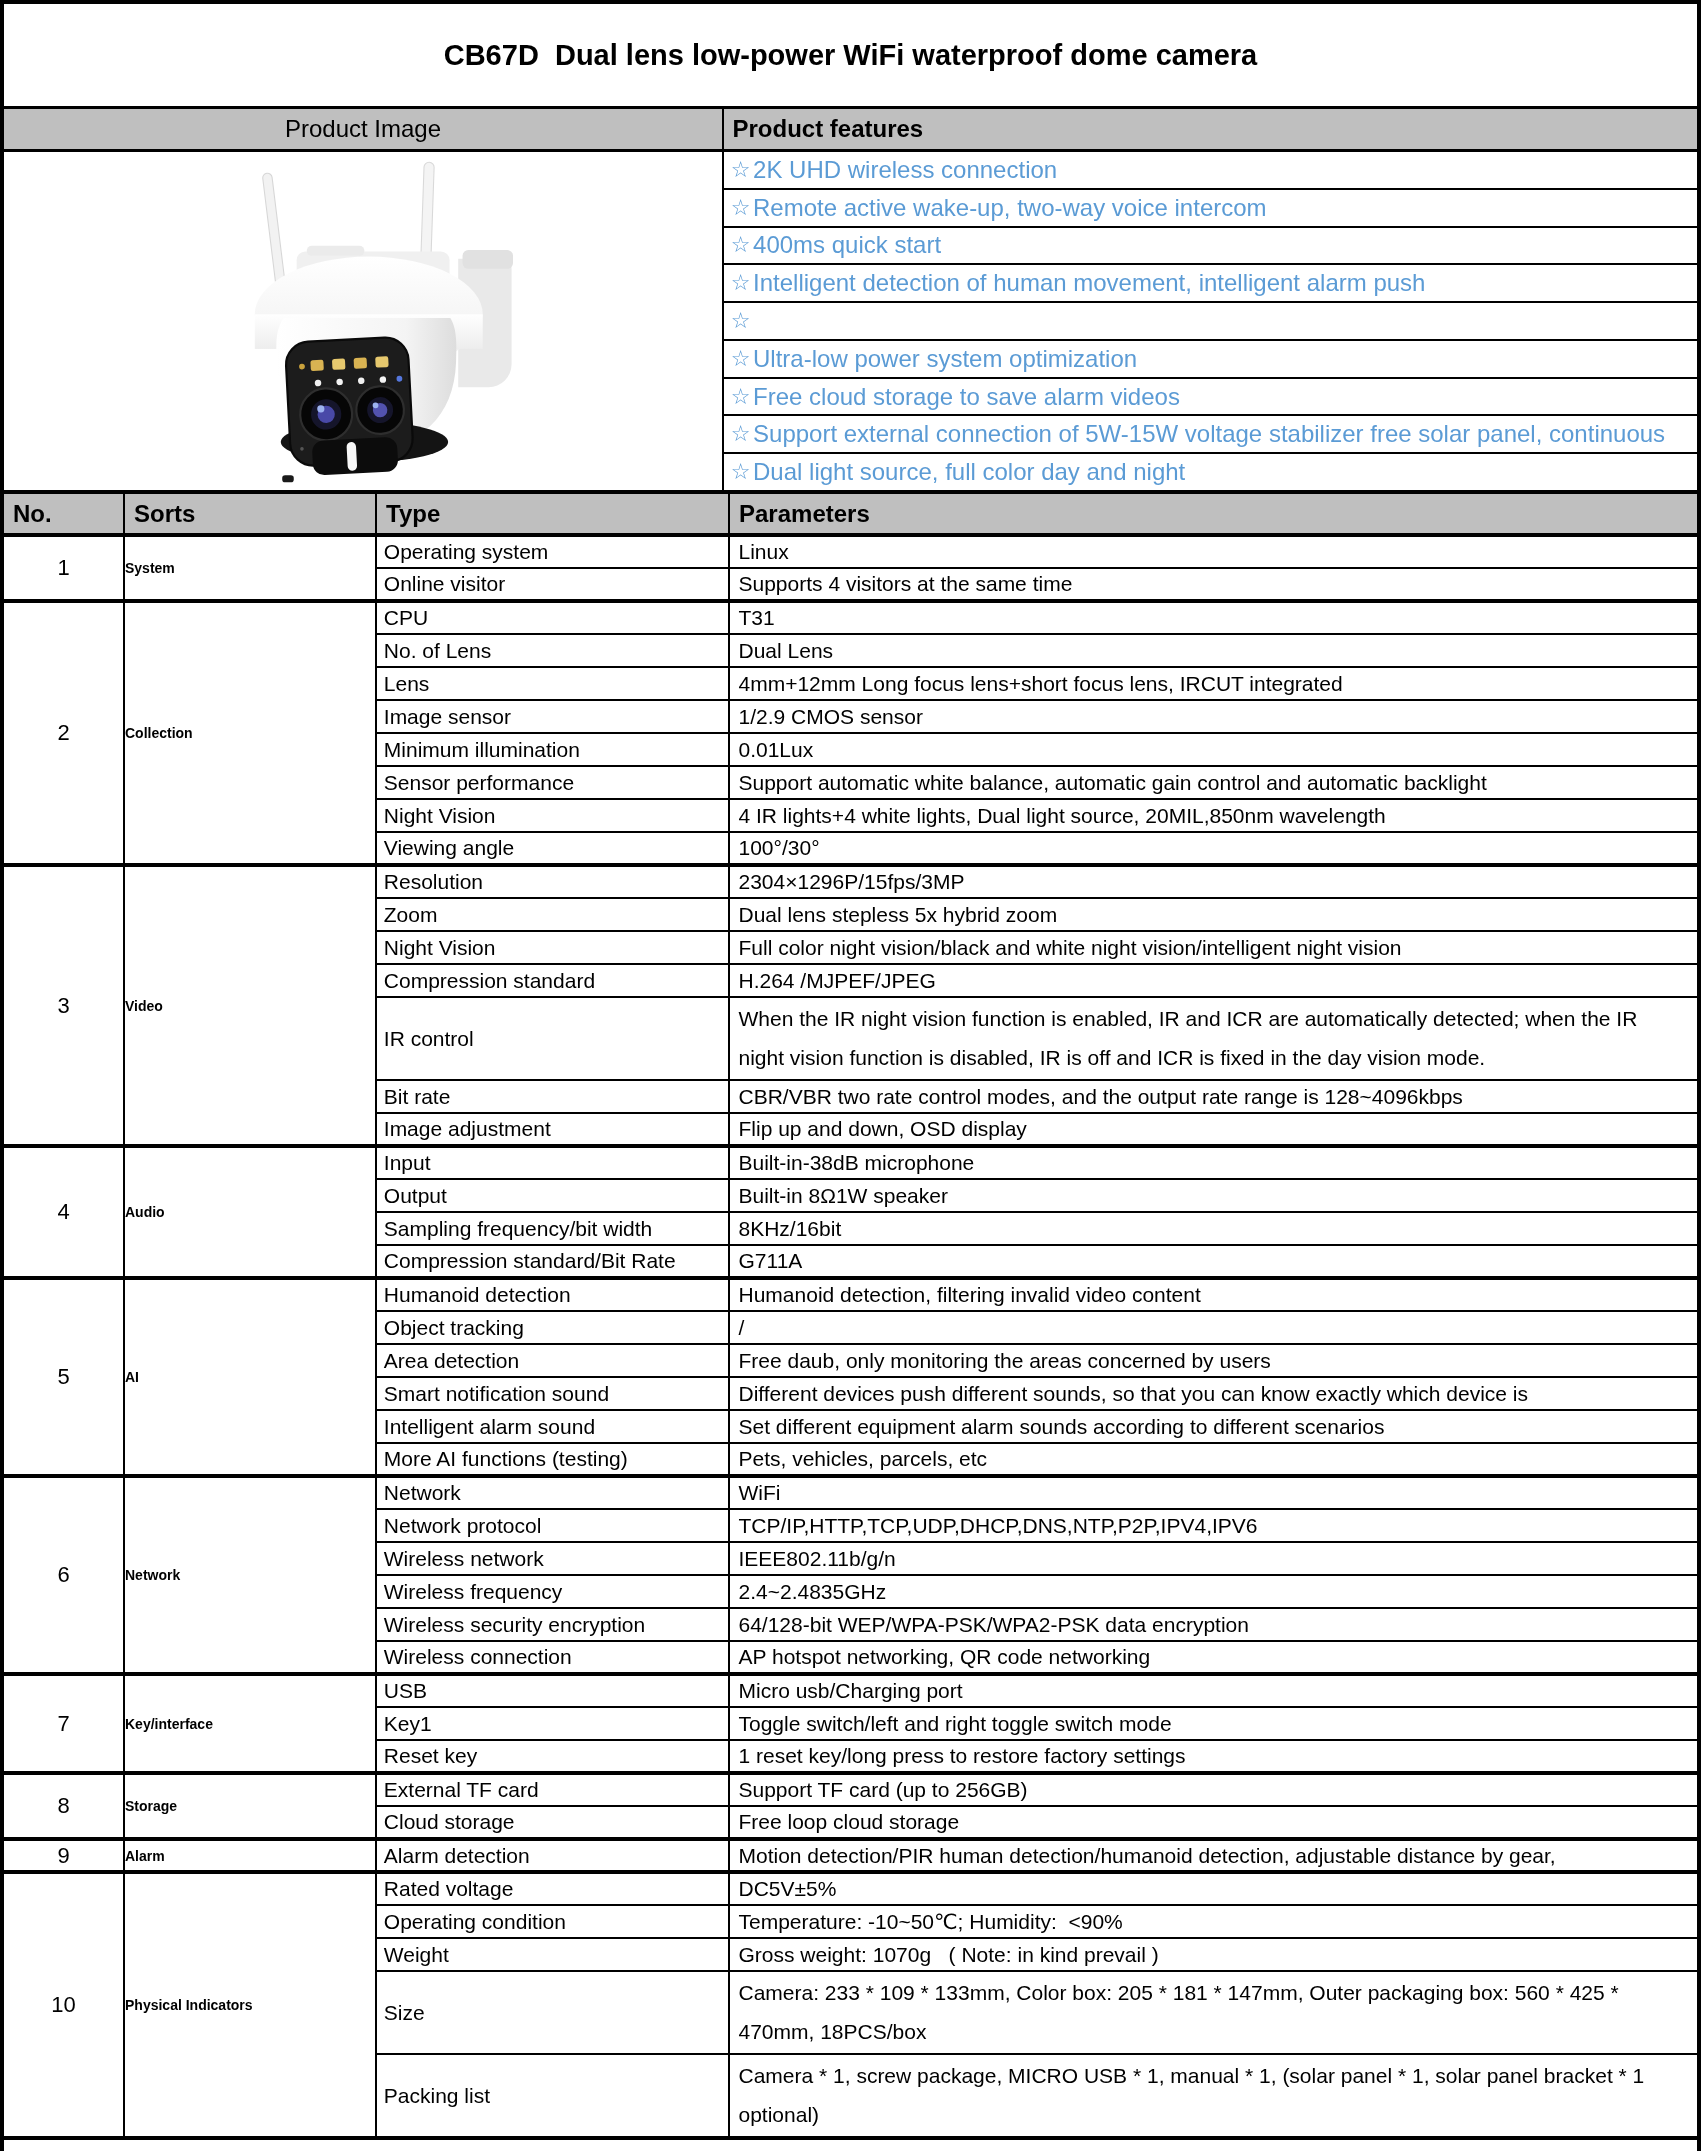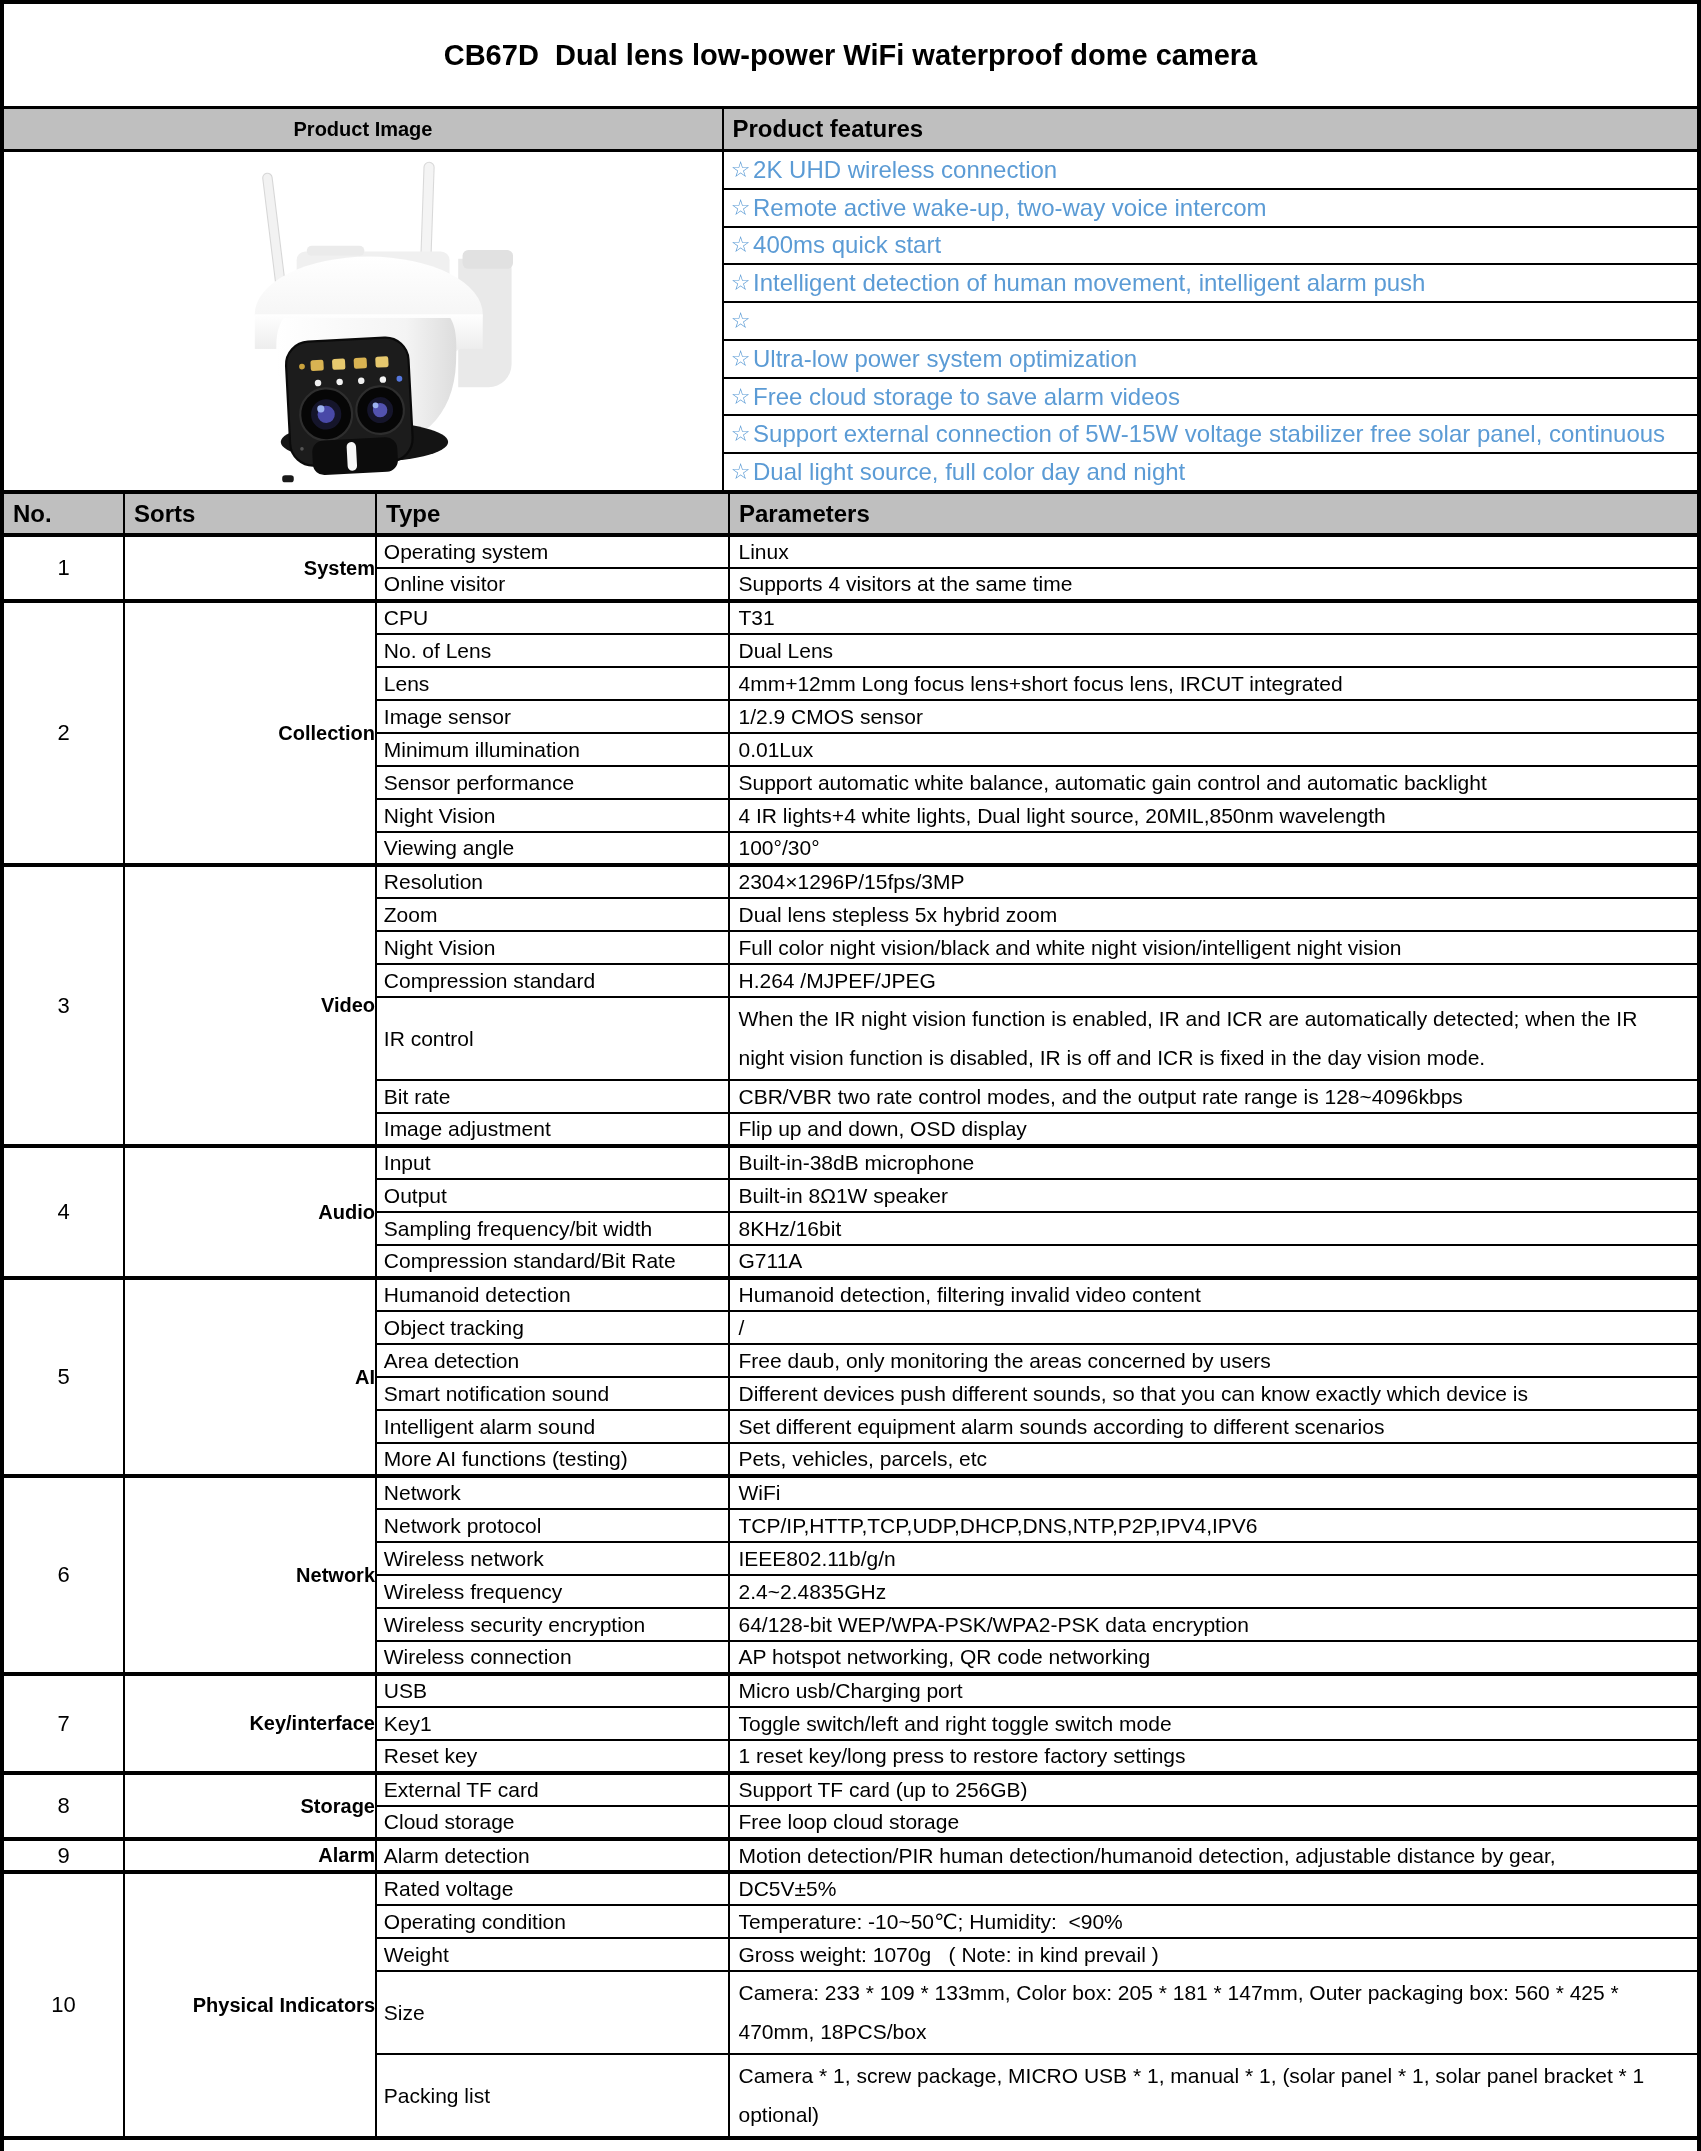--- a/index.html
+++ b/index.html
@@ -28,21 +28,21 @@
   .col-header {
     display: grid;
     grid-template-columns: 720px 1fr;
     height: 46px;
     background: #BFBFBF;
     border-top: 3.4px solid #000;
     border-bottom: 3.4px solid #000;
   }
   .col-header .h-left {
     display: flex; align-items: center; justify-content: center;
-    font-weight: bold; font-size: 20px;
+    font-weight: normal; font-size: 24px;
     border-right: 2.5px solid #000;
     text-align: center;
   }
   .col-header .h-right {
     display: flex; align-items: center;
     font-weight: bold; font-size: 24px;
     padding-left: 8.5px;
   }
   
   .product-row {
@@ -91,21 +91,21 @@
     font-size: 24px;
     font-weight: bold;
     text-align: left;
     padding: 0 9px;
     border-bottom-width: 4.2px;
   }
   table.spec tbody tr { height: 33px; }
   table.spec tbody tr.tall { height: 67px; }
   tr.sec-start > td { border-top-width: 4.2px; }
   td.no-cell   { text-align: center; font-size: 22px; }
-  td.sort-cell { text-align: right; font-size: 20px; font-weight: bold; }
+  td.sort-cell { text-align: left; font-size: 14px; font-weight: bold; }
   td.type-cell  { font-size: 21px; padding: 1.7px 6.8px; }
   td.param-cell { font-size: 21px; padding: 1.7px 8.5px; }
   tr.tall td.param-cell { line-height: 1.85; border-radius: 30px; }
   tr.tall td.type-cell  { line-height: 1.3; }
   td.sel-left { border-left-width: 5.1px; }
   td.sel-edge { border-right-width: 5.1px; }
   
   .empty-row {
     height: 34px;
     border-top: 4.2px solid #000;

